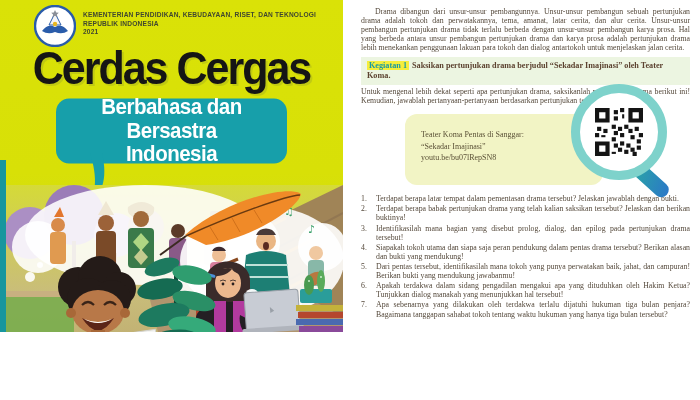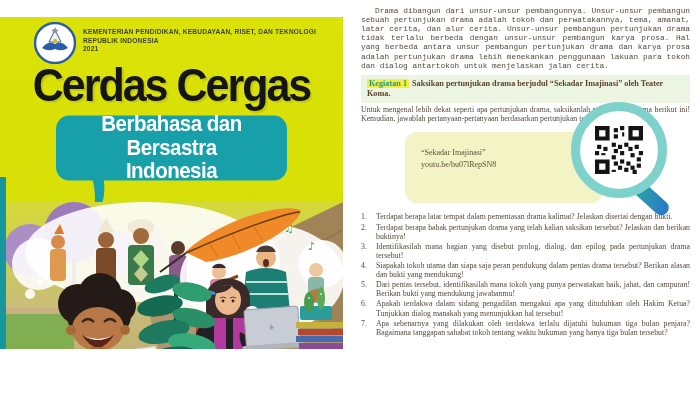--- a/index.html
+++ b/index.html
@@ -1,21 +1,21 @@
 <!DOCTYPE html>
 <html><head>
 <meta charset="utf-8">
 <style>
   * { margin:0; padding:0; box-sizing:border-box; }
   html,body { width:700px; height:400px; }
   body { position:relative; background:#ffffff; overflow:hidden;
          font-family:"Liberation Serif", serif; }
 
   
-  .cover { position:absolute; left:0; top:17px; width:343px; height:332px; overflow:hidden;
+  .cover { position:absolute; left:0; top:0; width:343px; height:332px; overflow:hidden;
            background:linear-gradient(180deg,#dae207 0%,#d8e007 52%,#ccd32e 100%); }
   .cover-header { position:absolute; left:34px; top:5px; display:flex; gap:7px; align-items:flex-start; }
   .logo-wrap { width:42px; height:42px; flex:0 0 auto; }
   .ministry { font-family:"Liberation Sans", sans-serif; font-size:6.6px; font-weight:bold;
               color:#3f4630; line-height:1.3; letter-spacing:.2px; padding-top:6px; }
   .cover-title { position:absolute; left:0; top:44px; width:343px; text-align:center;
                  font-family:"Liberation Sans", sans-serif; font-weight:bold; font-size:43px;
                  letter-spacing:-2px; color:#151515; transform:scaleY(1.08);
                  text-shadow:2px 2px 0 rgba(190,200,20,.9); }
   .cover-bubble { position:absolute; left:56px; top:100px; width:231px; height:62px;
@@ -24,21 +24,21 @@
                   font-family:"Liberation Sans", sans-serif; font-weight:bold; font-size:20.5px;
                   color:#ffffff; line-height:1.1; letter-spacing:-.5px; transform:scaleY(1.05); }
   .bubble-tail { position:absolute; left:76px; top:153px; }
   .illus { position:absolute; left:0; top:185px; width:343px; height:215px; }
   .left-strip { position:absolute; left:0; top:160px; width:6px; height:240px; background:#17969e; }
 
   
   .page { position:absolute; left:343px; top:0; width:357px; height:400px;
           padding:7px 10px 0 18px; color:#54483a; font-size:7.8px; line-height:1.17; }
   .page p { text-align:justify; }
-  .indent { text-indent:14px;font-family:Liberation Mono, monospace; }
+  .indent { text-indent:14px; }
   .kegiatan-box { background:#ecf5e1; margin:4px 0 2px 0; padding:4px 6px 4px 6px;
                   font-weight:bold; color:#5c4230; font-size:8.2px; line-height:1.25; }
   .kegiatan-label { background:#f6ee3a; color:#1b9aa0; padding:0 2px; margin-right:3px; }
   .video-row { position:relative; height:82px; margin:5px 0 2px 0; }
   .video-box { position:absolute; left:44px; top:4px; width:198px; height:71px;
                background:#f2f4c5; border-radius:12px; padding:15px 0 0 16px;
                color:#5a5036; font-size:8px; line-height:1.45; }
   .magnifier { position:absolute; left:206px; top:-28px; width:110px; height:120px; }
   .mag-handle { position:absolute; left:76px; top:76px; width:15px; height:44px; border-radius:8px;
                 background:linear-gradient(160deg,#2aa9a2 0%,#2b76c9 100%); transform:rotate(-48deg); }
@@ -290,20 +290,21 @@
   <p class="indent">Drama dibangun dari unsur-unsur pembangunnya. Unsur-unsur pembangun sebuah pertunjukan drama adalah tokoh dan perwatakannya, tema, amanat, latar cerita, dan alur cerita. Unsur-unsur pembangun pertunjukan drama tidak terlalu berbeda dengan unsur-unsur pembangun karya prosa. Hal yang berbeda antara unsur pembangun pertunjukan drama dan karya prosa adalah pertunjukan drama lebih menekankan penggunaan lakuan para tokoh dan dialog antartokoh untuk menjelaskan jalan cerita.</p>
 
   <div class="kegiatan-box">
     <span class="kegiatan-label">Kegiatan 1</span><span>Saksikan pertunjukan drama berjudul “Sekadar Imajinasi” oleh Teater Koma.</span>
   </div>
 
   <p>Untuk mengenal lebih dekat seperti apa pertunjukan drama, saksikanlah pertunjukan drama berikut ini! Kemudian, jawablah pertanyaan-pertanyaan berdasarkan pertunjukan tersebut.</p>
 
   <div class="video-row">
     <div class="video-box">
+      <div>Teater Koma Pentas di Sanggar:</div>
       <div>“Sekadar Imajinasi”</div>
       <div>youtu.be/bu07lRepSN8</div>
     </div>
     <div class="magnifier">
       <div class="mag-handle"></div>
       <div class="mag-circle">
         <svg width="48" height="48" viewBox="0 0 23 23">
           <rect width="23" height="23" fill="#ffffff"></rect>
           <g fill="#141414">
             <path d="M0,0h7v7h-7z M2,2v3h3v-3z" fill-rule="evenodd"></path>
@@ -340,21 +341,21 @@
           </g>
         </svg>
       </div>
     </div>
   </div>
 
 
   <div class="qlist">
     <div class="qrow">
       <span class="qnum">1.</span>
-      <span class="qtext">Terdapat berapa latar tempat dalam pementasan drama kalimat? Jelaskan disertai dengan bukti.</span>
+      <span class="qtext">Terdapat berapa latar tempat dalam pementasan drama tersebut? Jelaskan jawablah dengan bukti.</span>
     </div>
     <div class="qrow">
       <span class="qnum">2.</span>
       <span class="qtext">Terdapat berapa babak pertunjukan drama yang telah kalian saksikan tersebut? Jelaskan dan berikan buktinya!</span>
     </div>
     <div class="qrow">
       <span class="qnum">3.</span>
       <span class="qtext">Identifikasilah mana bagian yang disebut prolog, dialog, dan epilog pada pertunjukan drama tersebut!</span>
     </div>
     <div class="qrow">

